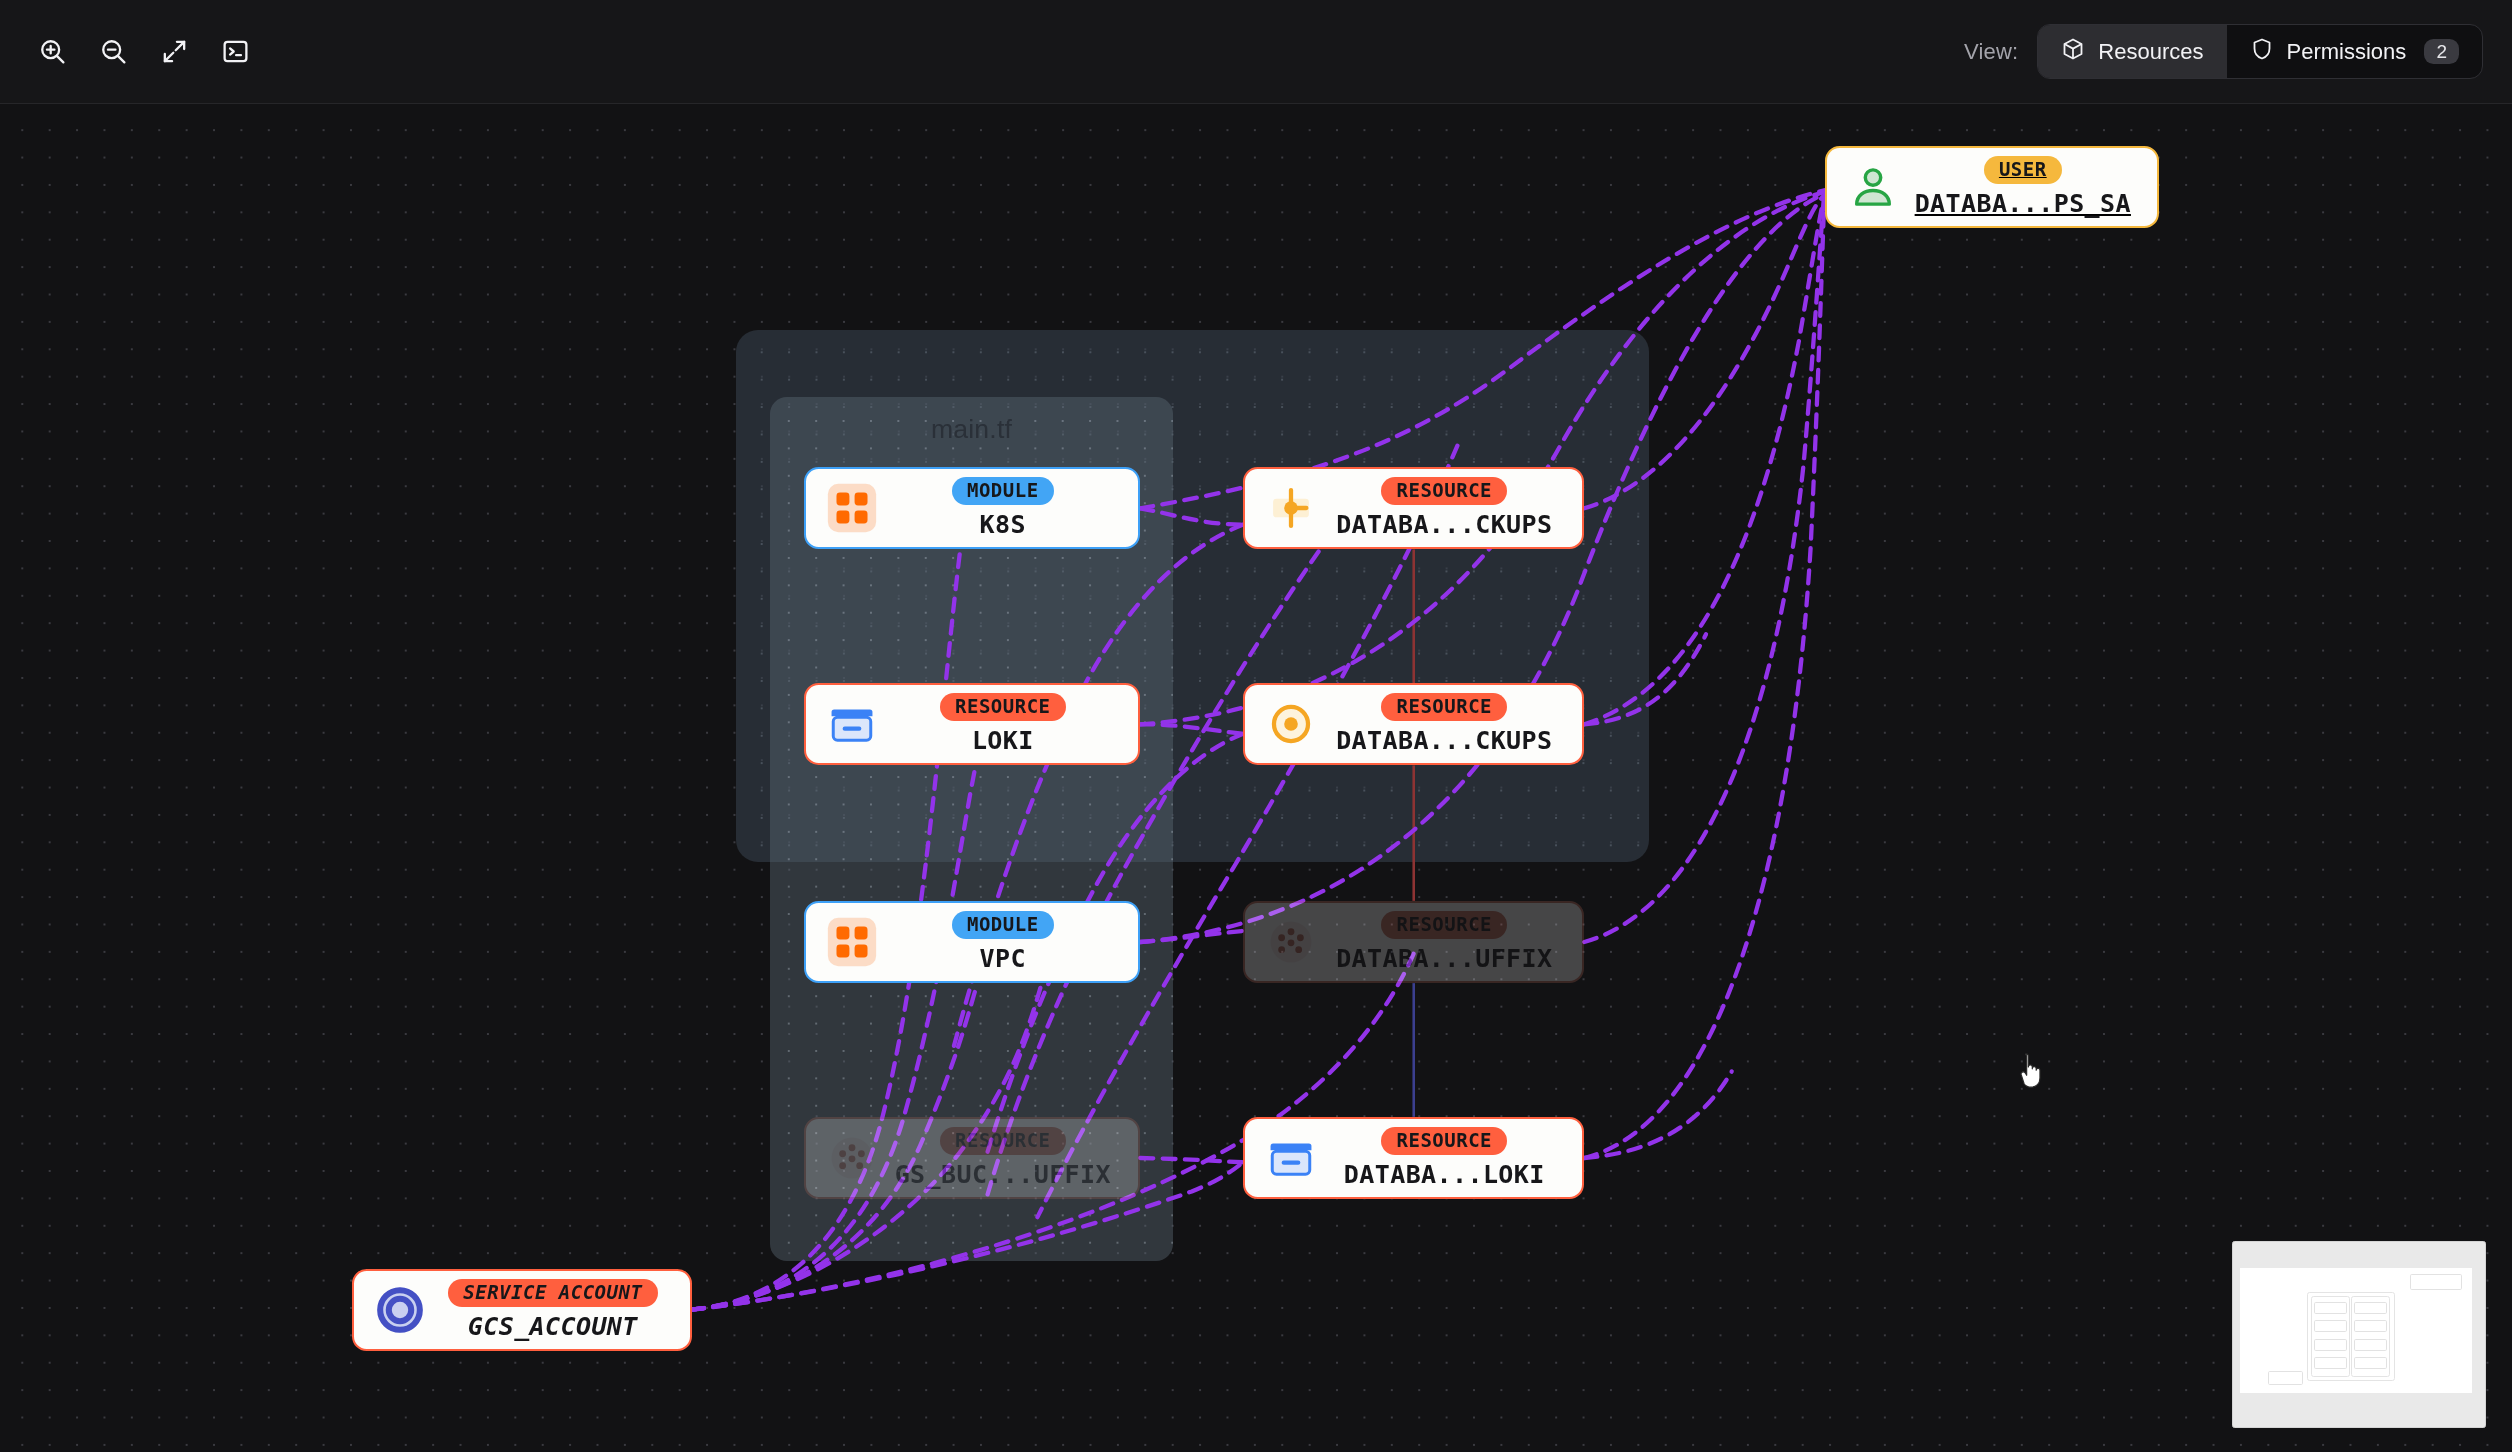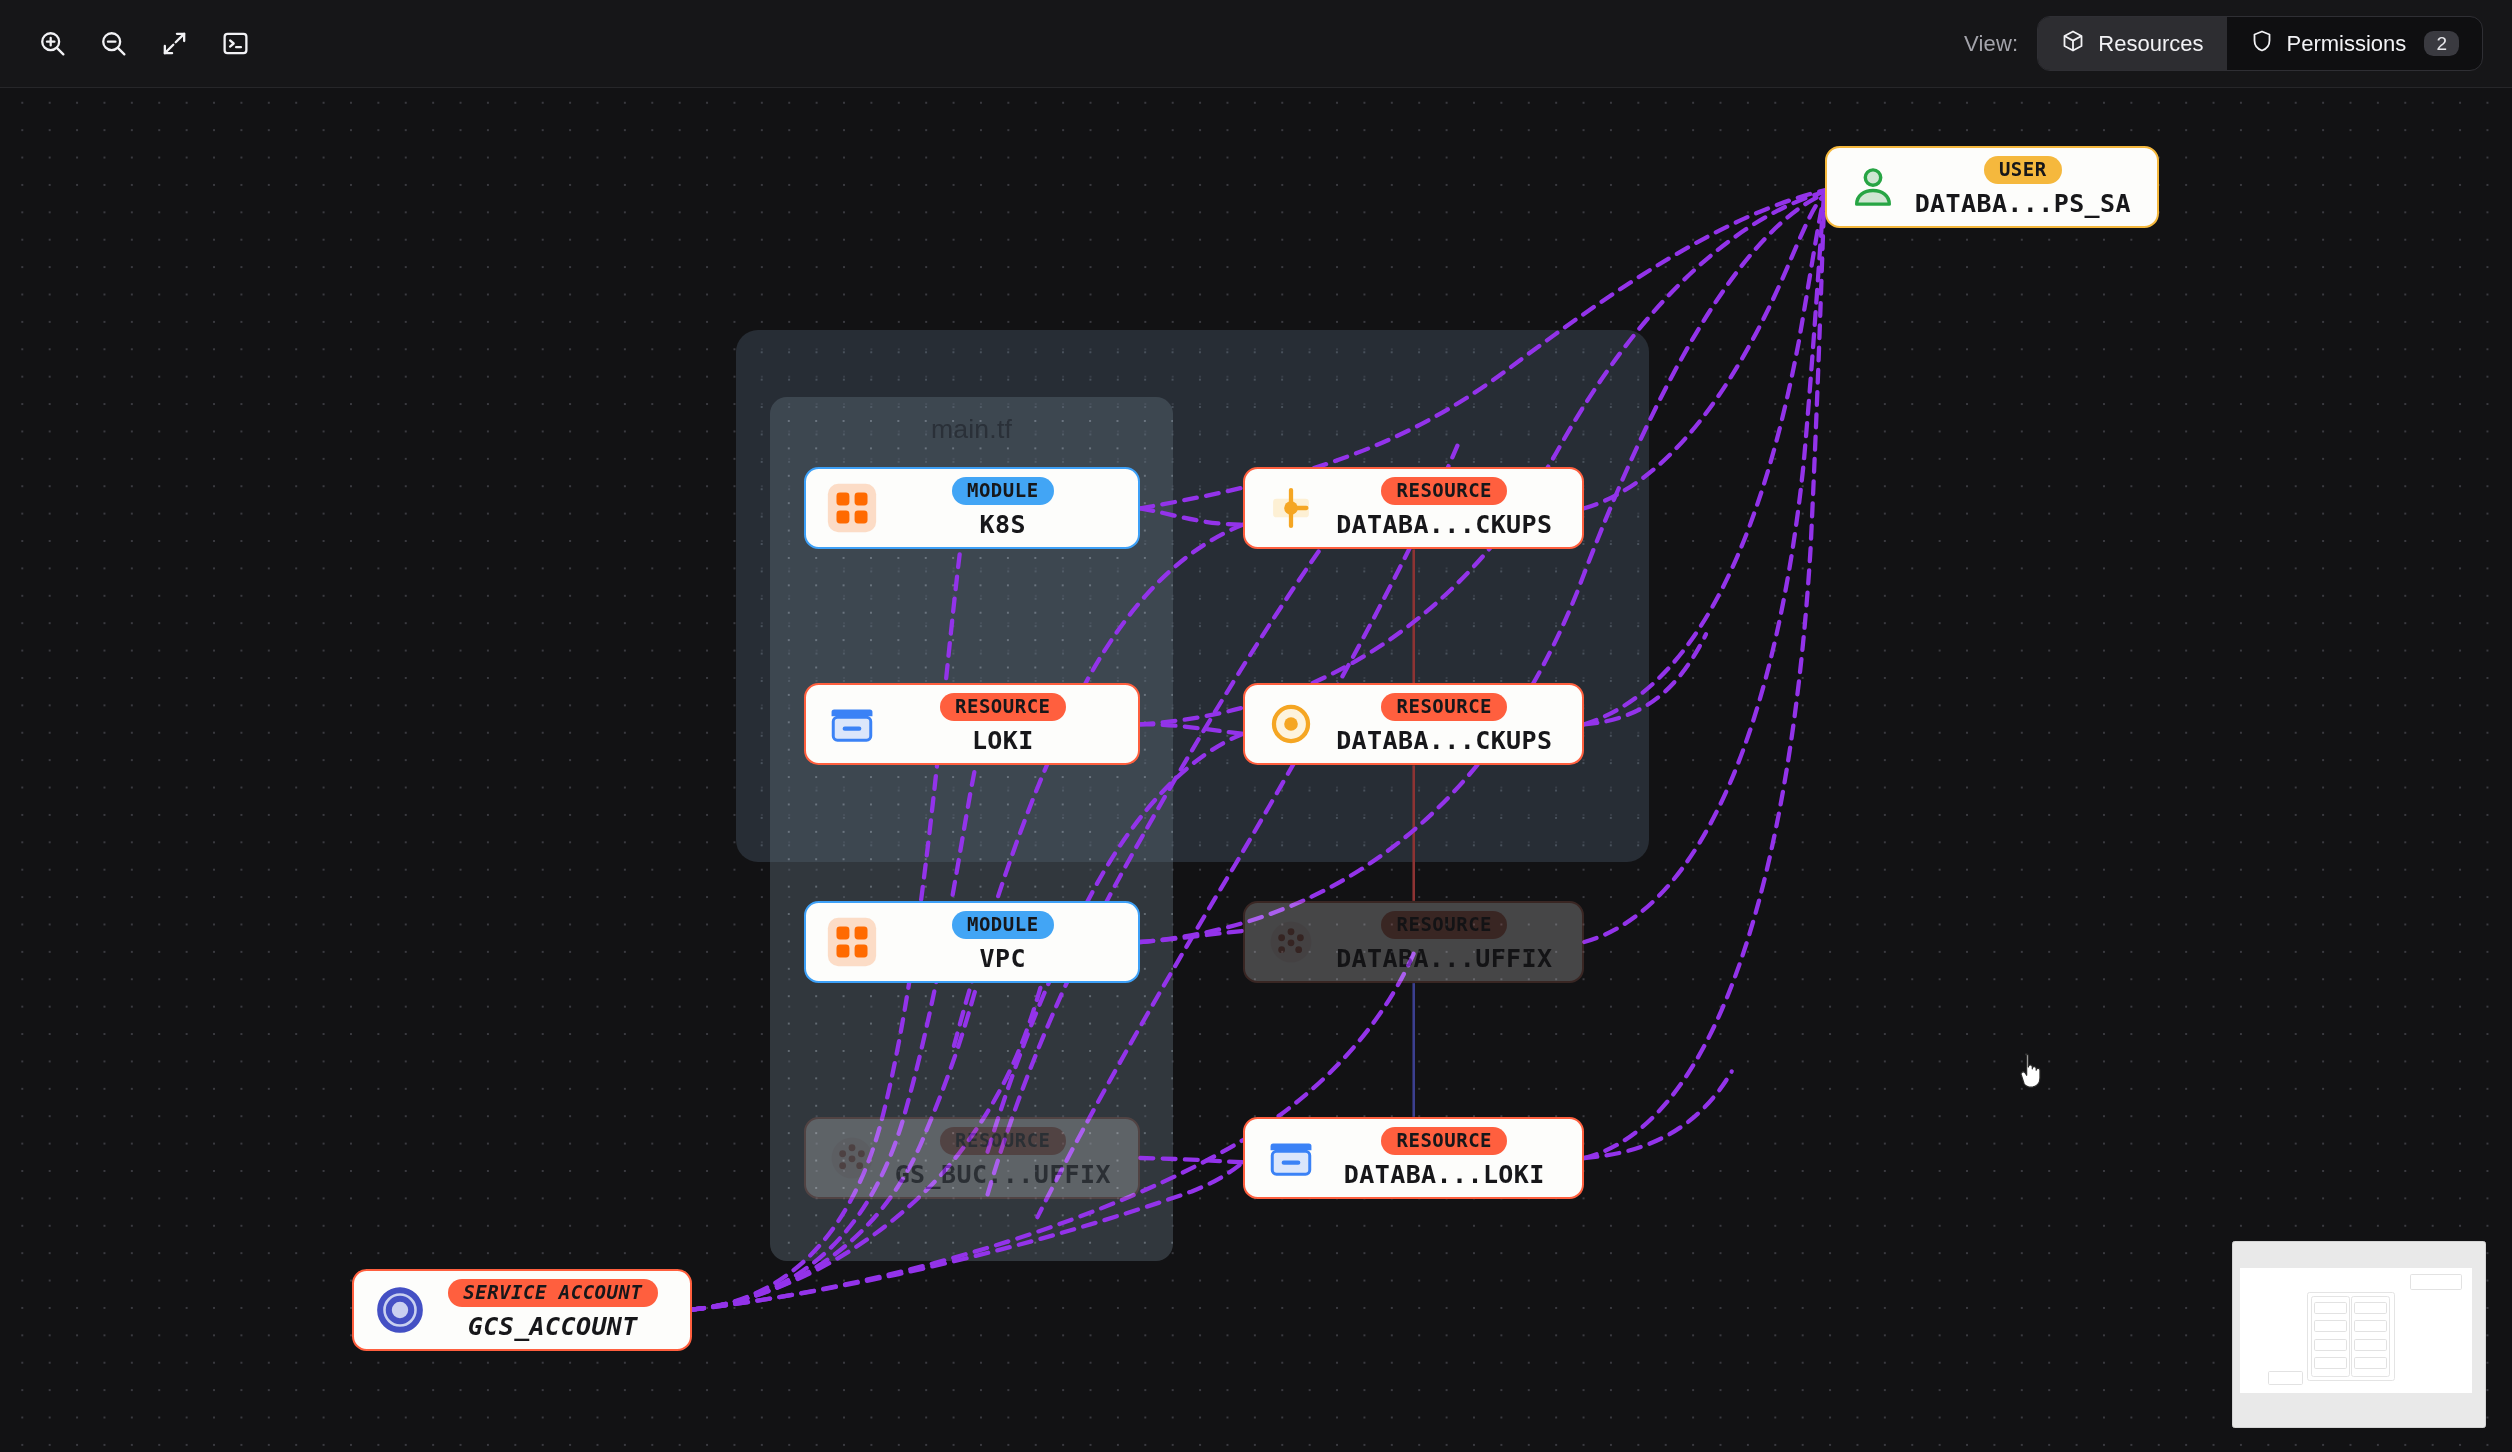--- a/index.html
+++ b/index.html
@@ -26,21 +26,21 @@
     background-size: 27.4px 27.4px;
     background-position: 8.6px 6.9px;
     overflow: hidden;
   }
 
   
   #topbar {
     position: absolute;
     left: 0; top: 0;
     width: 2512px;
-    height: 88px;
+    height: 104px;
     background: #161618;
     border-bottom: 0.9px solid #262629;
     z-index: 60;
     display: flex;
     align-items: center;
     justify-content: space-between;
     box-sizing: border-box;
     padding: 0 29px 0 33px;
   }
   .tool-group { display: flex; align-items: center; gap: 22px; }
@@ -169,21 +169,21 @@
     font-family: "DejaVu Sans Mono", monospace;
     font-weight: bold;
     font-size: 25px;
     color: #17171a;
     letter-spacing: 0.4px;
     white-space: nowrap;
   }
 
   .node.module { border: 2.6px solid #3da0f7; }
   .node.resource { border: 2.6px solid #ff5f3e; }
-  .node.user { border: 2.6px solid #f5b83d; }
+  .node.user { border: 2.6px solid #f5b83d; text-decoration: underline; }
   .node.sa { border: 2.6px solid #ff5f3e; font-style: italic; }
 
   .node.ghost {
     opacity: 0.22;
     filter: saturate(.55);
   }
 
   
   #node-k8s     { left: 804px;  top: 467px;  width: 336px; height: 82px; }
   #node-loki    { left: 804px;  top: 683px;  width: 336px; height: 82px; }

